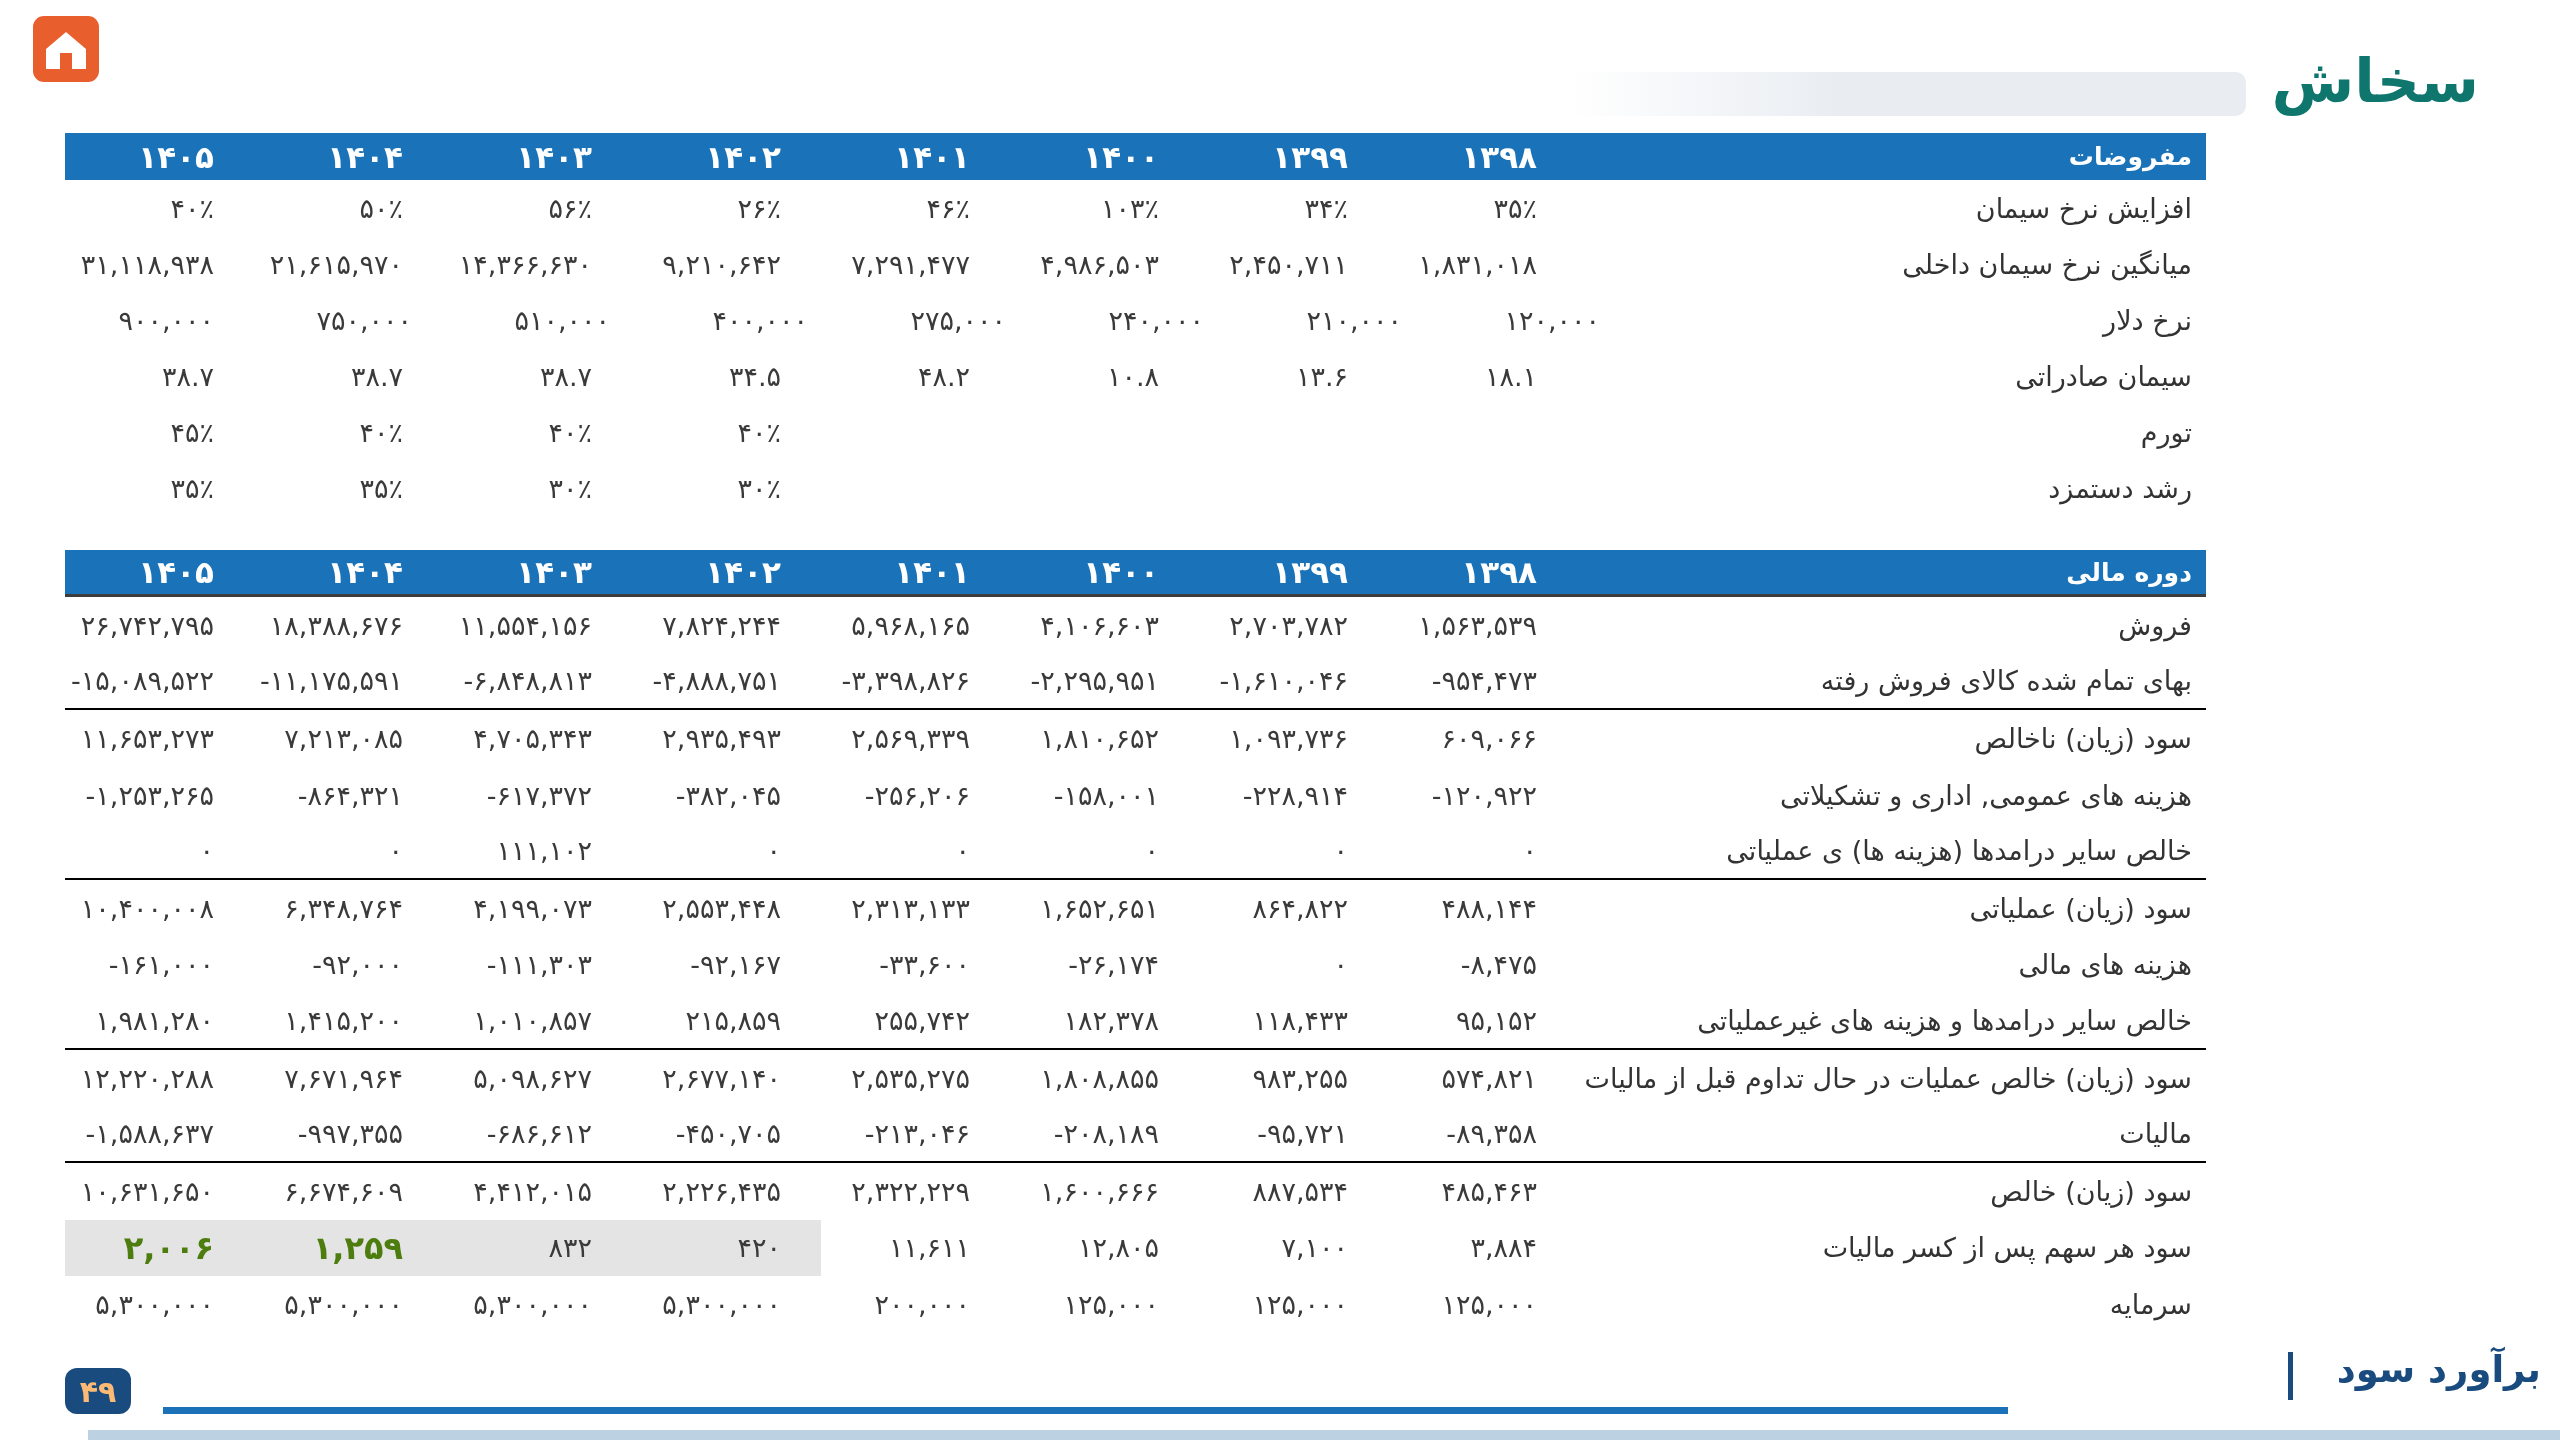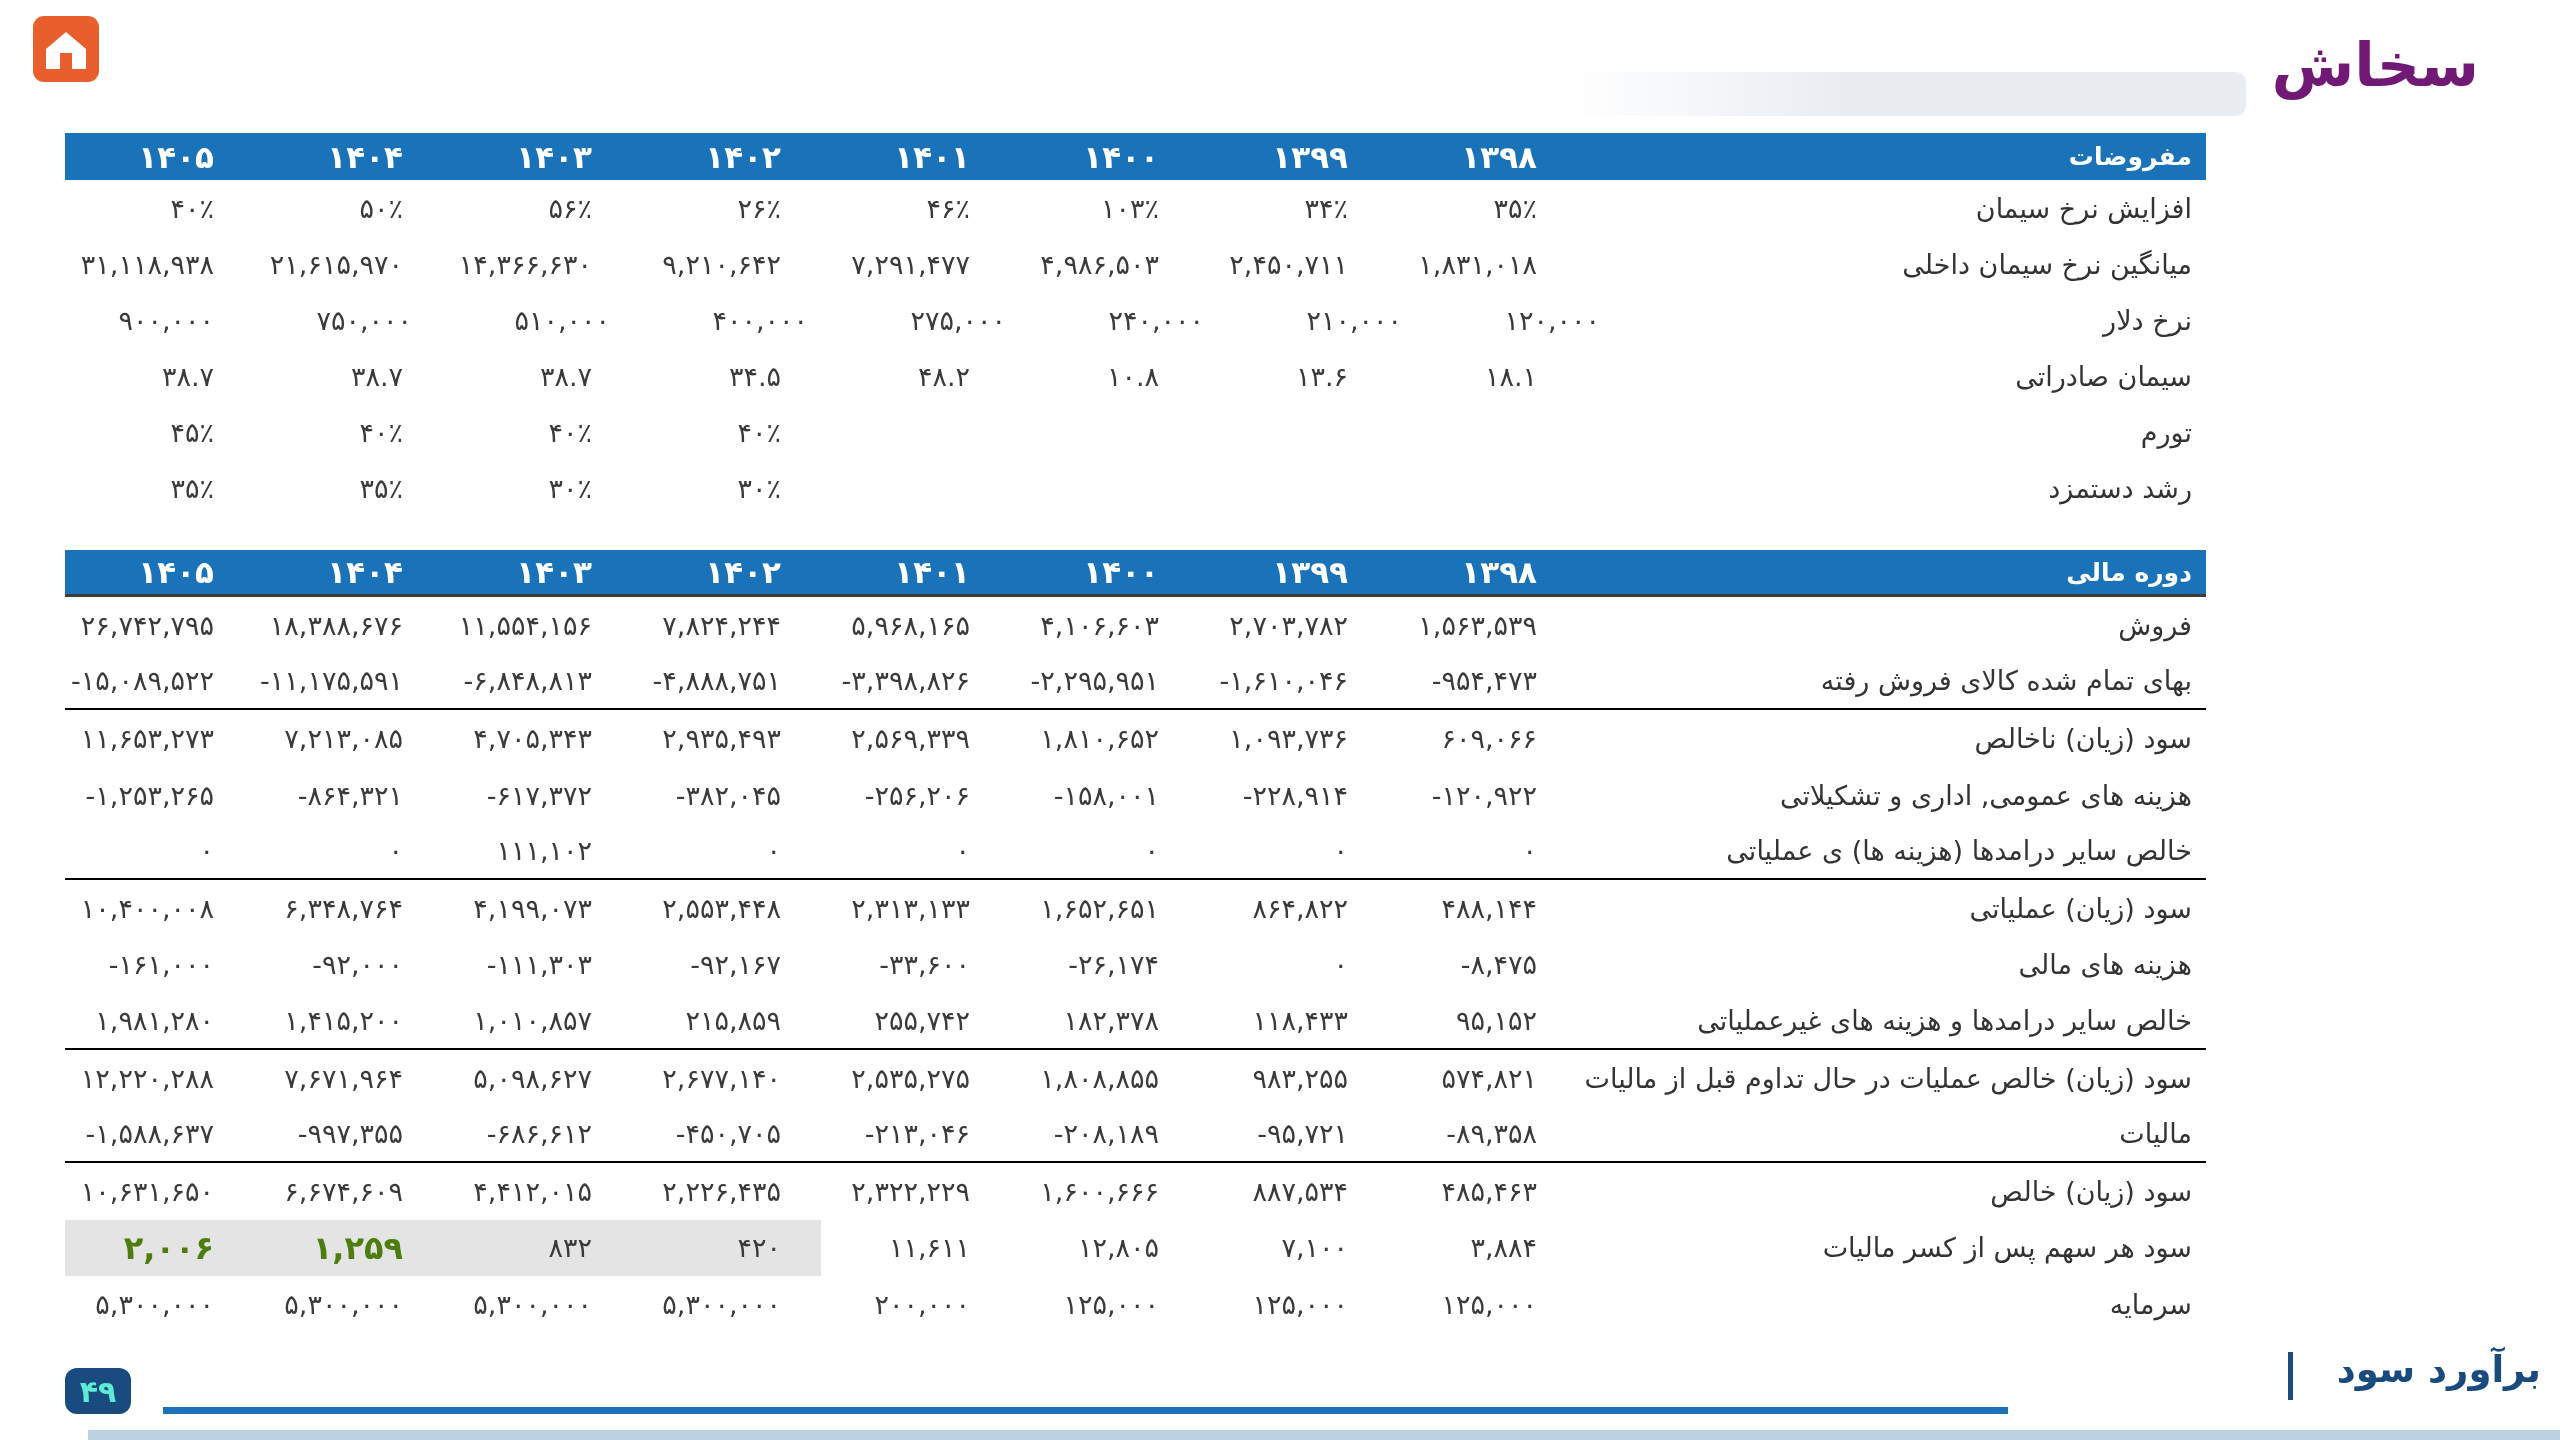--- a/index.html
+++ b/index.html
@@ -6,22 +6,22 @@
   body{width:2560px;height:1440px;overflow:hidden;position:relative;
        font-family:"DejaVu Sans","Liberation Sans",sans-serif;}
   .slide{position:absolute;inset:0;background:#fff;}
 
   
   .logo{position:absolute;left:33px;top:16px;width:66px;height:66px;}
   .logo-ring{position:absolute;left:42px;top:72px;width:15px;height:15px;
              border:3px solid #fff;border-radius:50%;background:transparent;}
 
   
-  .page-title{position:absolute;right:81px;top:32px;font-size:60px;font-weight:bold;
-              color:#701a75;direction:rtl;line-height:1.1;}
+  .page-title{position:absolute;right:81px;top:48px;font-size:60px;font-weight:bold;
+              color:#0f766e;direction:rtl;line-height:1.1;}
   .title-hl{position:absolute;left:1570px;top:72px;width:676px;height:44px;border-radius:10px;
             background:linear-gradient(270deg,#e9edf2 60%,rgba(233,237,242,0));}
 
   
   .tbl{position:absolute;width:2141px;}
   .t1{left:65px;top:133px;}
   .t2{left:65px;top:550px;}
   .trow{display:grid;grid-template-columns:repeat(8,189px) 1fr;height:56px;box-sizing:border-box;}
   .thead{height:47px;background:#1a73b8;}
   .t2 .thead{border-bottom:3px solid #3c3c3c;}
@@ -31,21 +31,21 @@
   .year{color:#fff;font-weight:bold;font-size:31px;}
   .label{justify-content:flex-start;direction:rtl;padding-right:14px;font-size:27px;
          color:#333;white-space:nowrap;}
   .thead .label{color:#fff;font-weight:bold;font-size:25px;}
   .sep{border-bottom:2px solid #000000;}
   .hl{background:#e4e4e4;}
   .big{font-weight:bold;font-size:32px;color:#4d7c0f;}
 
   
   .page-badge{position:absolute;left:65px;top:1368px;width:66px;height:46px;border-radius:12px;
-              background:#1a4b7e;color:#5eead4;font-weight:bold;font-size:30px;
+              background:#1a4b7e;color:#fdba74;font-weight:bold;font-size:30px;
               display:flex;align-items:center;justify-content:center;}
   .footer-line{position:absolute;left:163px;top:1407px;width:1845px;height:7px;background:#1b72b8;}
   .footer-strip{position:absolute;left:88px;top:1430px;width:2472px;height:10px;background:#bcd2e2;}
   .caption-bar{position:absolute;left:2288px;top:1352px;width:5px;height:48px;background:#1a4b7e;}
   .footer-caption{position:absolute;right:19px;top:1348px;font-size:37px;font-weight:bold;
                   color:#1a4b7e;direction:rtl;}
 </style>
 </head>
 <body>
 

